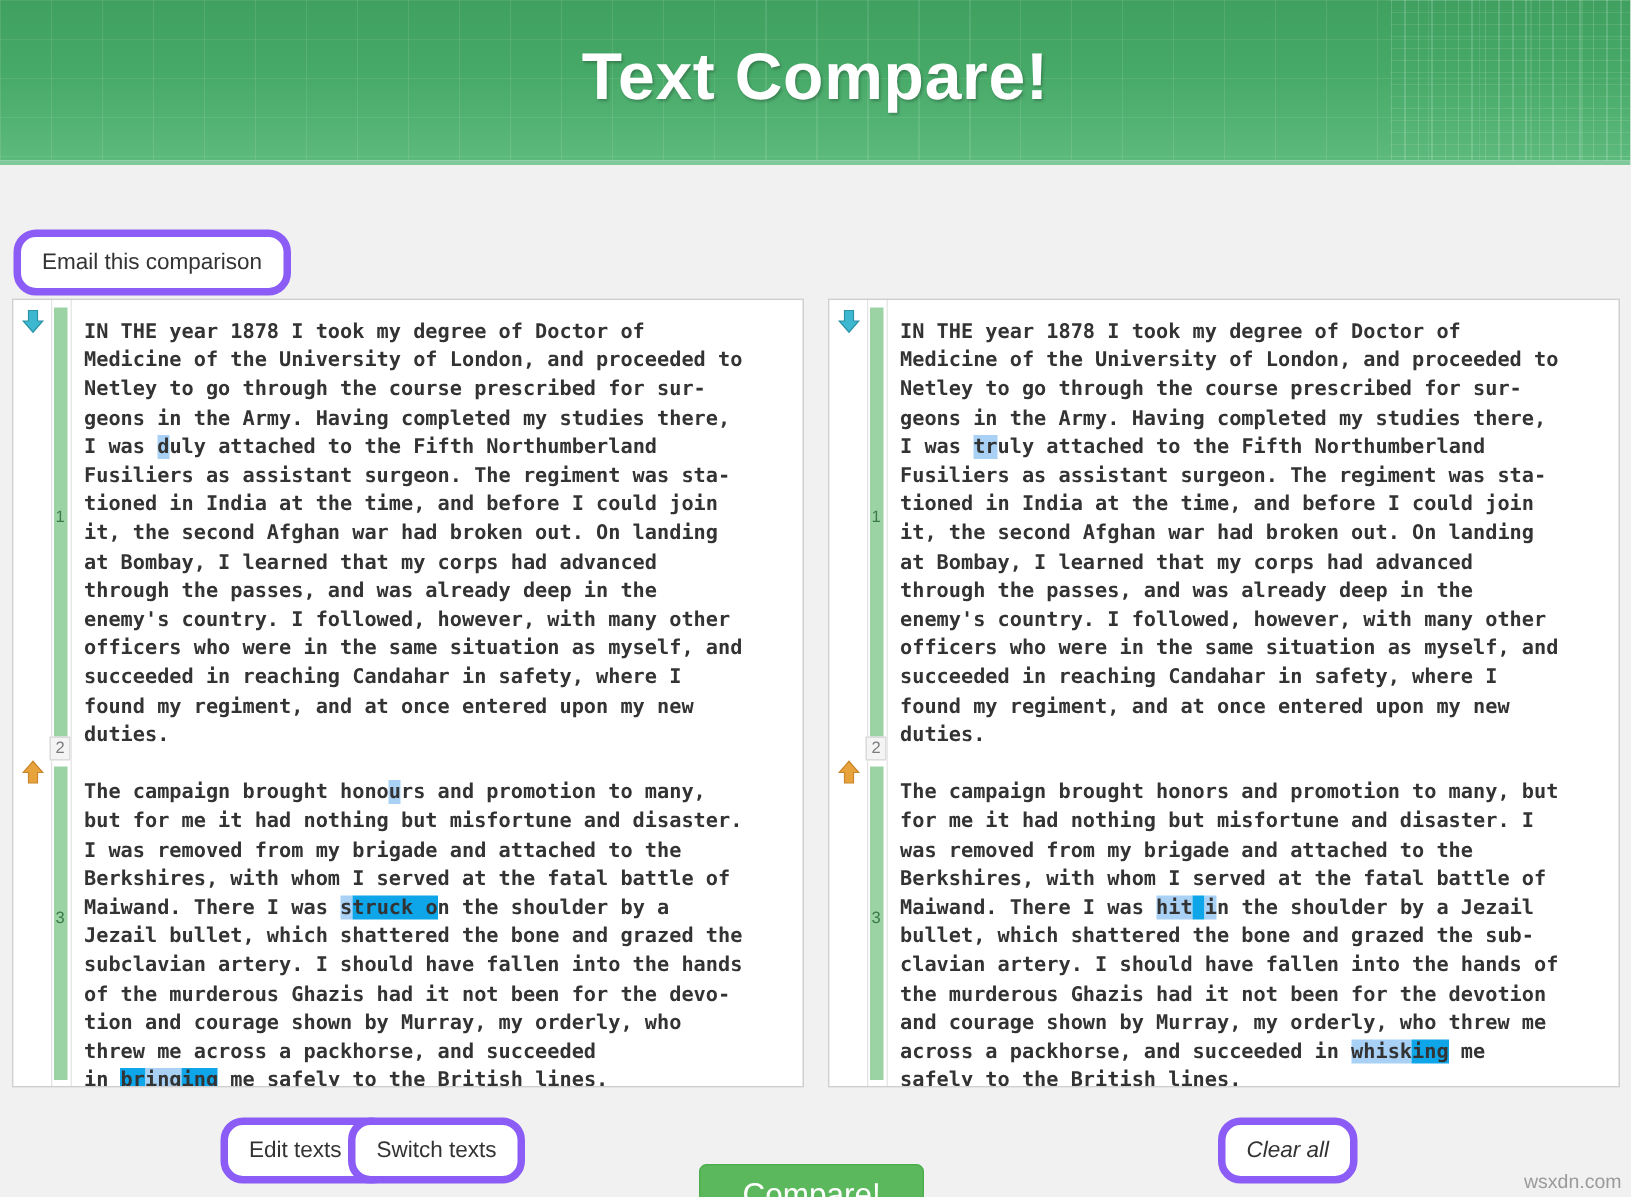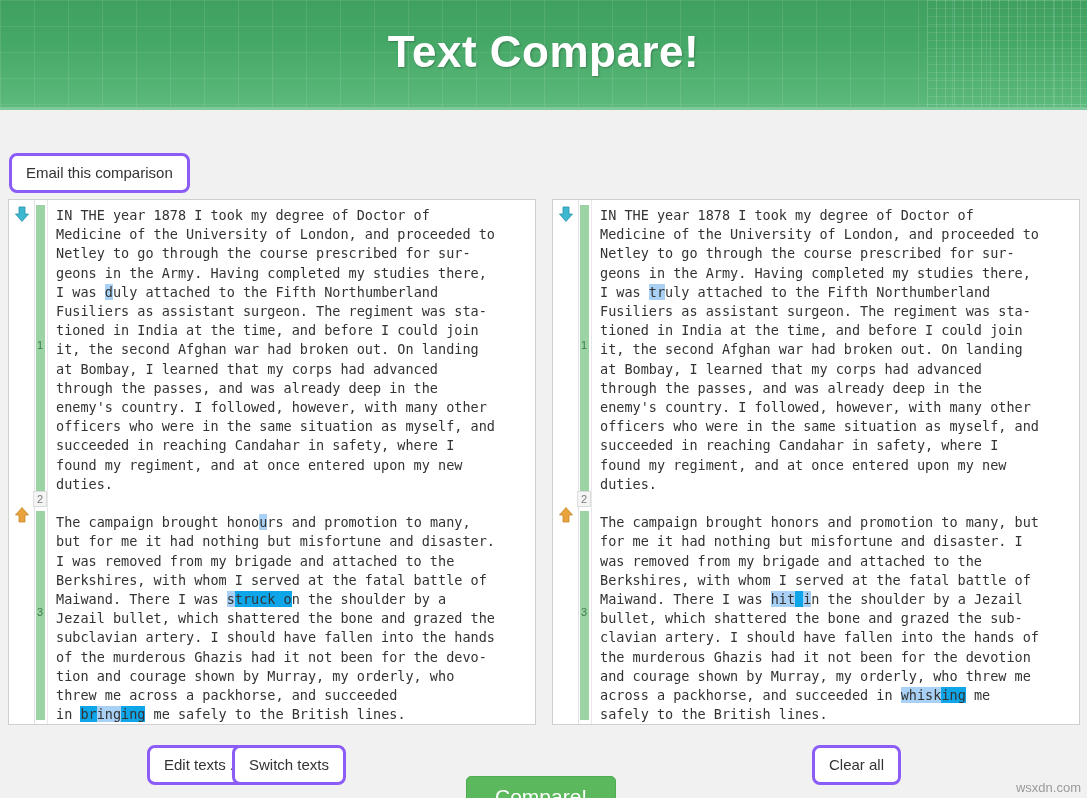--- a/index.html
+++ b/index.html
@@ -36,22 +36,22 @@
     font-size: 44px; font-weight: bold; color: #ffffff;
     letter-spacing: 0.5px;
     text-shadow: 1px 1px 2px rgba(0,0,0,0.25);
   }
 
   
   .toolbar { position: absolute; left: 0; top: 113px; width: 1087px; height: 83px; background: #f1f1f1; }
   .btn {
     display: inline-block;
     background: #ffffff;
-    border: 3px solid #8b5cf6;
-    border-radius: 8px;
+    border: 5px solid #8b5cf6;
+    border-radius: 15px;
     color: #333333;
     font-size: 15px;
     font-family: "Liberation Sans", sans-serif;
     padding: 9px 14px;
     cursor: pointer;
     line-height: 16px;
   }
   .btn-email { position: absolute; left: 9px; top: 153px; }
 
   
@@ -71,27 +71,28 @@
     position: relative; width: 26px; flex: 0 0 26px;
     background: #ffffff;
     border-right: 1px solid #e3e3e3;
   }
   .bar-col {
     position: relative; width: 12px; flex: 0 0 12px;
     background: #ffffff;
   }
   .text-col {
     position: relative; flex: 1 1 auto;
-    padding: 6px 4px 6px 8px;
+    padding: 12px 4px 6px 8px;
     font-family: "DejaVu Sans Mono", "Liberation Mono", monospace;
     font-size: 13.5px;
     line-height: 19.2px;
     color: #333333;
     white-space: pre;
     letter-spacing: 0;
+    font-weight: bold;
   }
   .pane-right .text-col { border-left: 1px solid #e8e8e8; }
   .pane-left  .text-col { border-left: 1px solid #e8e8e8; }
 
   
   .green-bar { position: absolute; left: 1px; width: 9px; background: #9cd3a5; }
   
   .marker {
     position: absolute; left: -2px;
     width: 14px; height: 16px;
@@ -106,21 +107,21 @@
   .arrow svg { display: block; }
 
   
   .hl-light { background: #0ea5e9; }
   .hl-dark  { background: #a8d1f5; }
 
   
   .footer { position: absolute; left: 0; top: 733px; width: 1087px; height: 65px; background: #f1f1f1; }
   .btn-edit    { position: absolute; left: 104px; top: 745px; margin-left: 43px; }
   .btn-switch  { position: absolute; left: 232px; top: 745px; text-align: right; }
-  .btn-clear   { position: absolute; left: 812px; top: 745px; }
+  .btn-clear   { position: absolute; left: 812px; top: 745px; font-style: italic; }
   .btn-compare {
     position: absolute; left: 466px; top: 744px;
     background: #5cb85c; border: 1px solid #4cae4c; color: #ffffff;
     font-size: 21px; padding: 12px 28px; border-radius: 5px; margin-top: 32px;
   }
 
   .watermark {
     position: absolute; right: 6px; bottom: 3px;
     font-size: 13px; color: #9a9a9a;
     font-family: "Liberation Sans", sans-serif;

